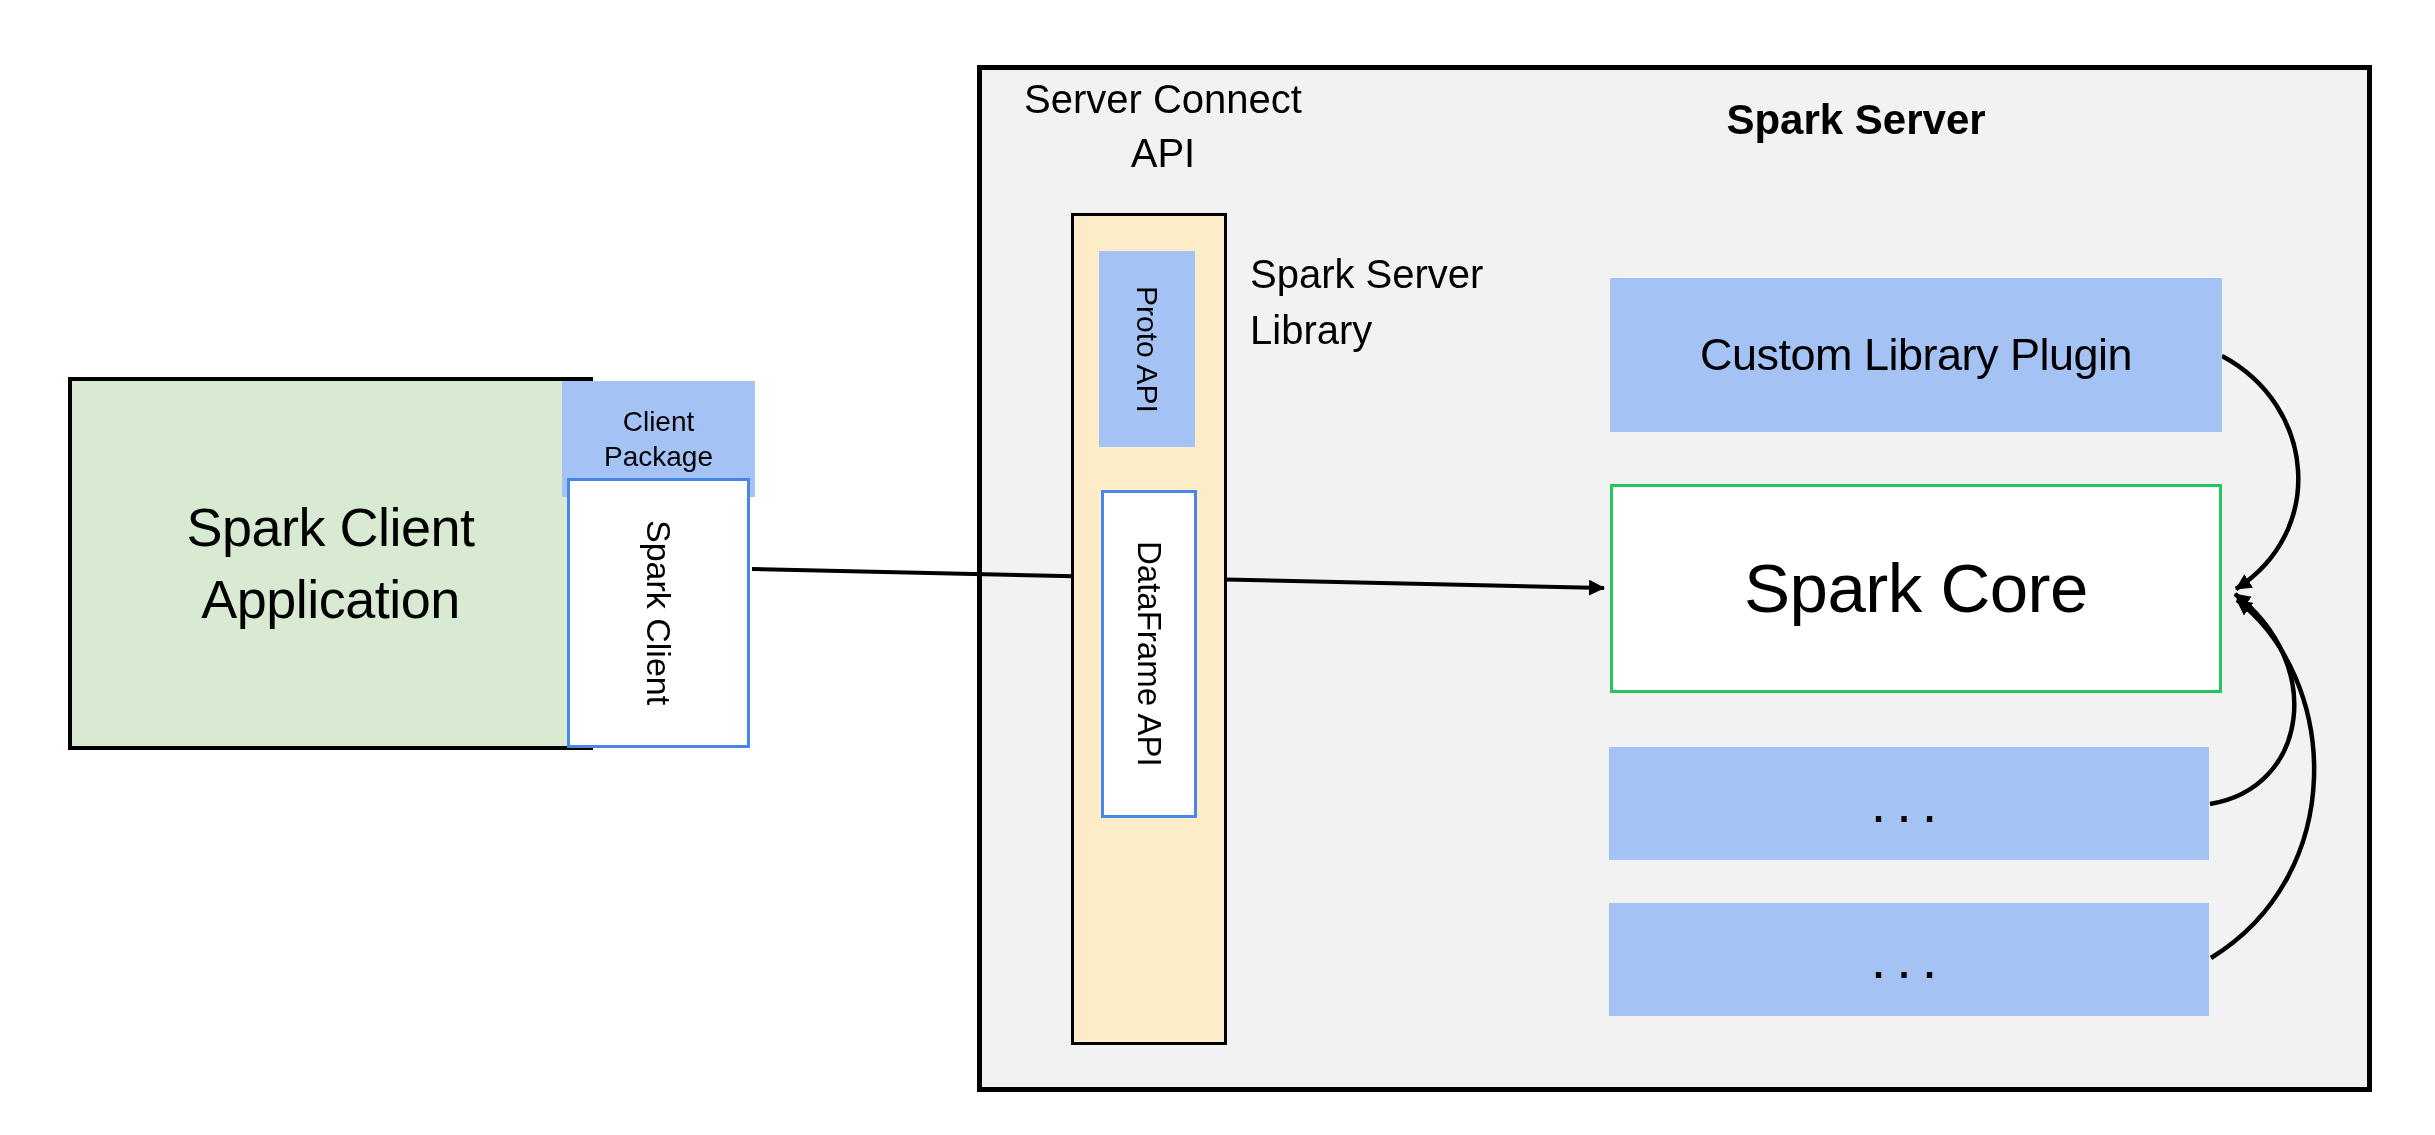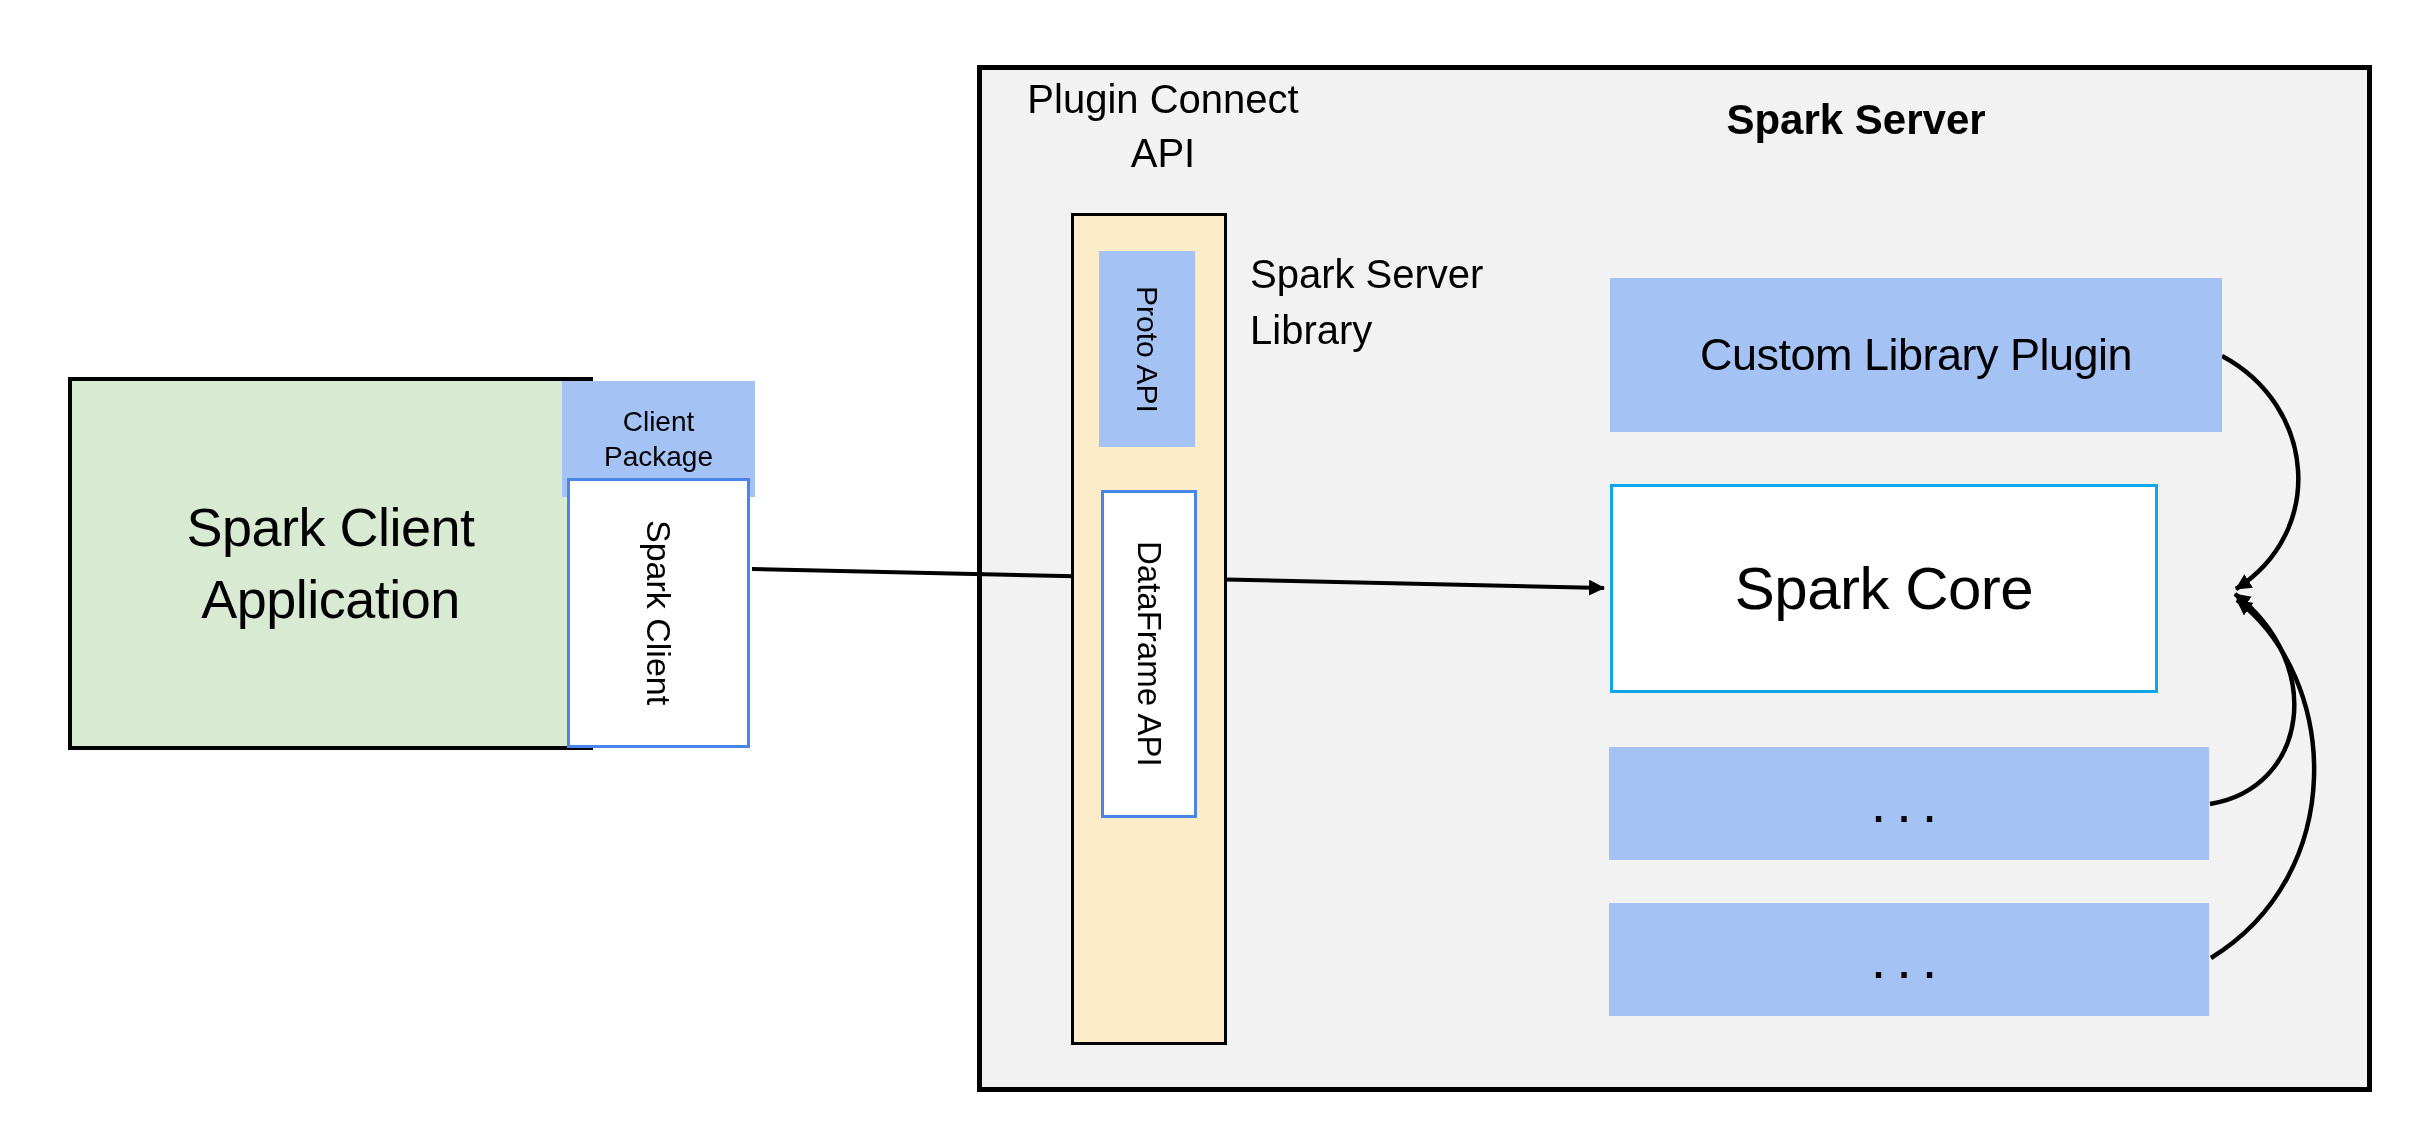--- a/index.html
+++ b/index.html
@@ -57,24 +57,24 @@
   }
   .dataframe-api .vtext{font-size:33px;}
   
   .plugin-box{
     left:1610px;top:278px;width:612px;height:154px;
     background:#a4c2f4;z-index:2;
     display:flex;align-items:center;justify-content:center;
     font-size:45px;letter-spacing:-0.5px;
   }
   .core-box{
-    left:1610px;top:484px;width:548px;height:209px;
-    background:#ffffff;border:3px solid #0ea5e9;z-index:2;
+    left:1610px;top:484px;width:612px;height:209px;
+    background:#ffffff;border:3px solid #22c55e;z-index:2;
     display:flex;align-items:center;justify-content:center;
-    font-size:60px;letter-spacing:-0.5px;
+    font-size:69px;letter-spacing:-0.5px;
   }
   .more-box{
     width:600px;height:113px;background:#a4c2f4;z-index:2;
     display:flex;align-items:center;justify-content:center;
     font-size:56px;letter-spacing:10px;line-height:0.9;
   }
   .more-1{left:1609px;top:747px;}
   .more-2{left:1609px;top:903px;}
   
   .label{z-index:2;white-space:pre-line;}
@@ -136,19 +136,19 @@
   <div class="abs core-box">
     <span>Spark Core</span>
   </div>
   <div class="abs more-box more-1">
     <span>...</span>
   </div>
   <div class="abs more-box more-2">
     <span>...</span>
   </div>
 
-  <div class="abs label connect-api-label">Plugin Connect
+  <div class="abs label connect-api-label">Server Connect
 API</div>
   <div class="abs label server-title">Spark Server</div>
   <div class="abs label library-label">Spark Server
 Library</div>
 
 </div>
 
 </body></html>

